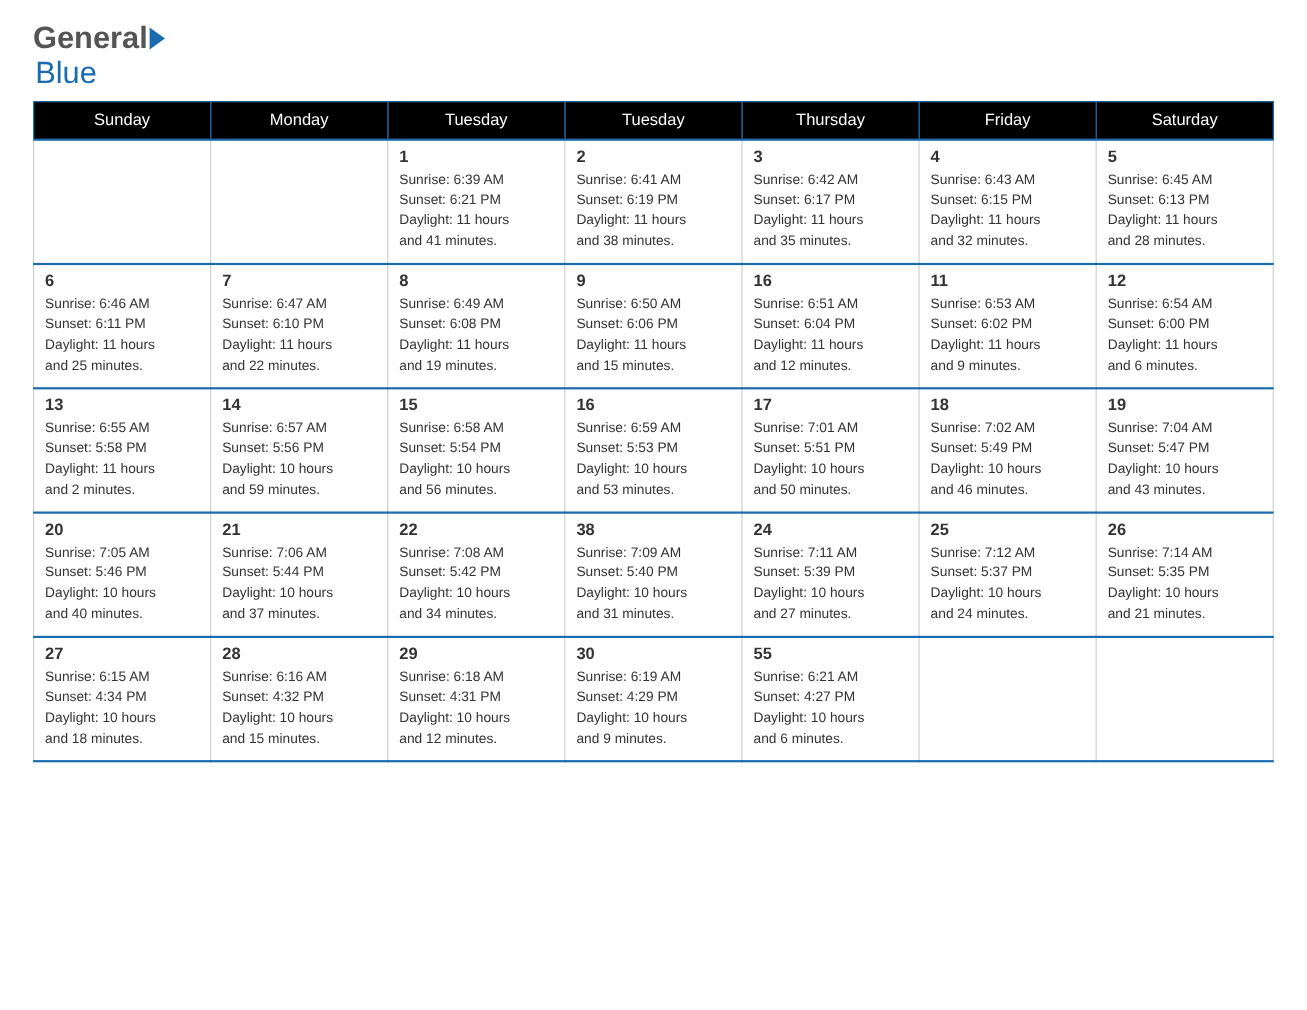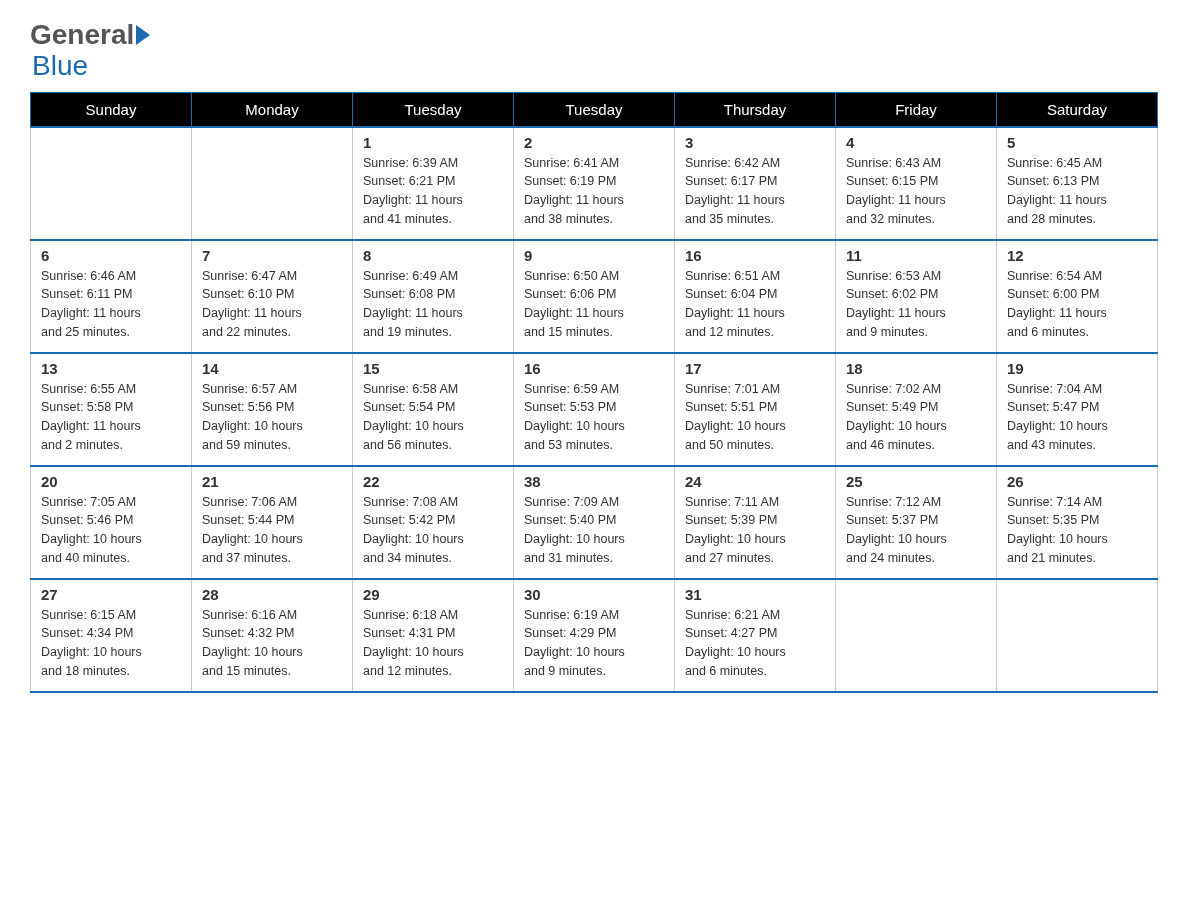--- a/index.html
+++ b/index.html
@@ -256,20 +256,20 @@
         </td>
         <td>
           <span class="day-num">29</span>
           <div class="day-info">Sunrise: 6:18 AM<br>Sunset: 4:31 PM<br>Daylight: 10 hours<br>and 12 minutes.</div>
         </td>
         <td>
           <span class="day-num">30</span>
           <div class="day-info">Sunrise: 6:19 AM<br>Sunset: 4:29 PM<br>Daylight: 10 hours<br>and 9 minutes.</div>
         </td>
         <td>
-          <span class="day-num">31</span>
+          <span class="day-num">55</span>
           <div class="day-info">Sunrise: 6:21 AM<br>Sunset: 4:27 PM<br>Daylight: 10 hours<br>and 6 minutes.</div>
         </td>
         <td class="empty-cell"></td>
         <td class="empty-cell"></td>
       </tr>
     </tbody>
 </table>
 
 </body></html>

